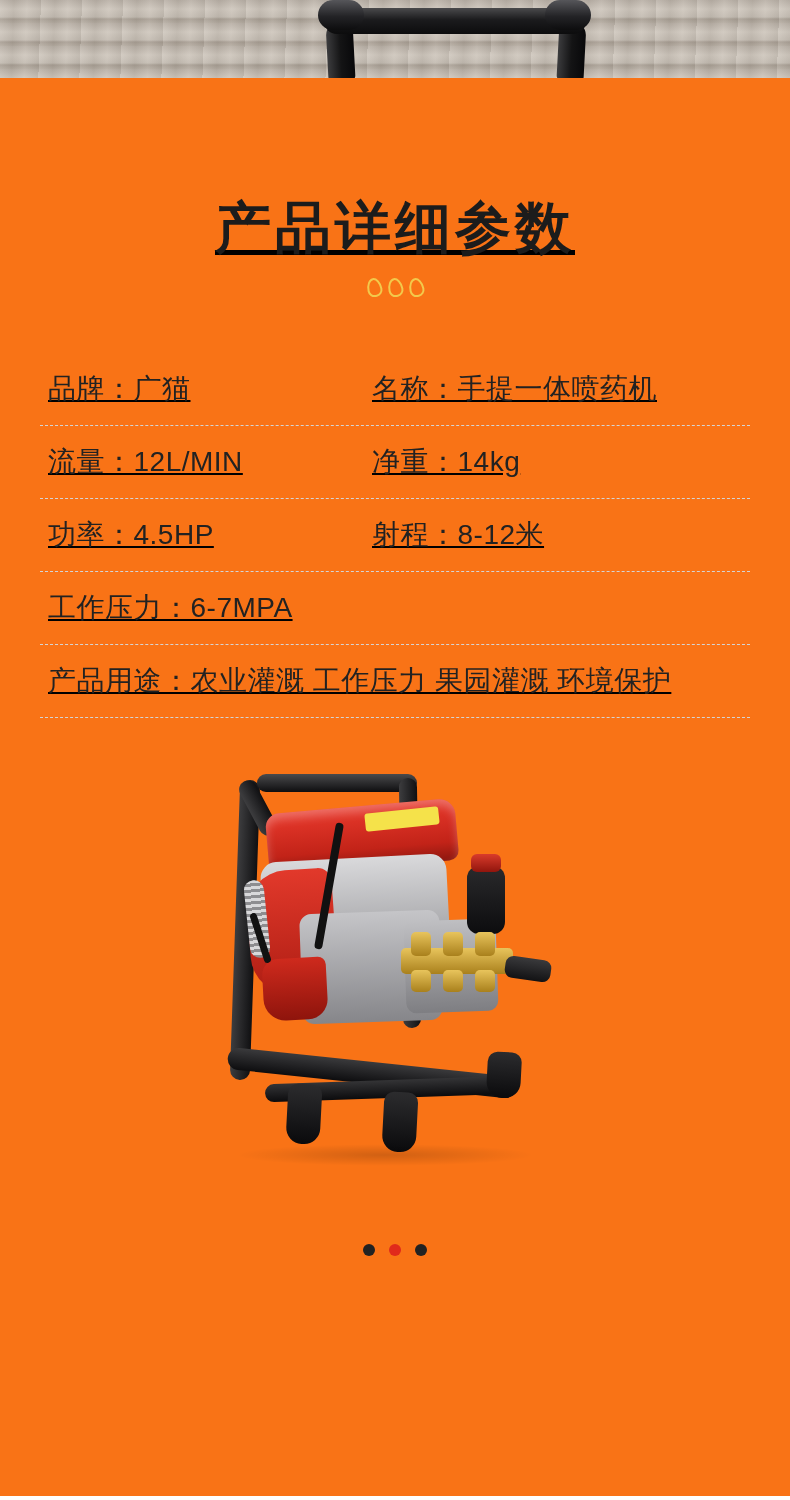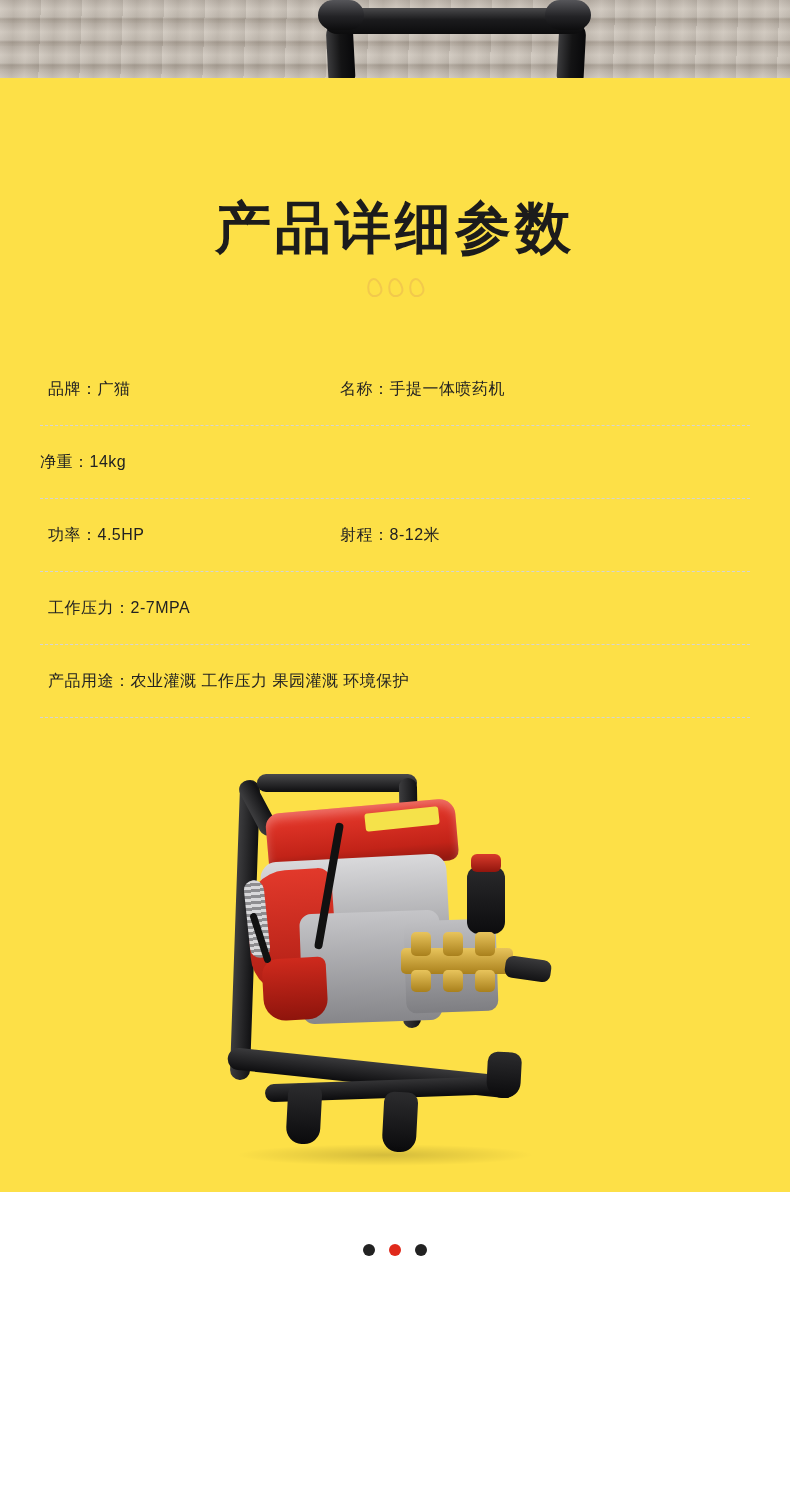--- a/index.html
+++ b/index.html
@@ -6,22 +6,23 @@
   html, body {
     width: 790px;
     height: 1500px;
     background: #ffffff;
     font-family: "Liberation Sans", "DejaVu Sans", sans-serif;
     overflow: hidden;
   }
   .page {
     position: relative;
     width: 790px;
-    height: 1192px;
-    background: #fde047;
+    height: 1496px;
+    background: #f97316;
+    text-decoration: underline;
   }
 
   
   .top-strip {
     position: relative;
     width: 790px;
     height: 78px;
     overflow: hidden;
     background:
       repeating-linear-gradient(
@@ -119,27 +120,27 @@
     width: 710px;
   }
   .spec-row {
     display: flex;
     align-items: center;
     height: 73px;
     border-bottom: 1px dashed #d4d4d4;
   }
   .spec-row:first-child { border-top: none; }
   .spec-cell {
-    font-size: 16px;
+    font-size: 28px;
     color: #222222;
     letter-spacing: 0.5px;
     white-space: nowrap;
   }
   .spec-cell.left  { width: 300px; padding-left: 8px; }
-  .spec-cell.right { flex: 1; padding-left: 0px; }
+  .spec-cell.right { flex: 1; padding-left: 0px; margin-left: 32px; }
   .spec-row.full .spec-cell.left { width: auto; }
 
   
   .product-area {
     position: relative;
     width: 790px;
     height: 500px;
     margin-top: 22px;
   }
   .machine {
@@ -309,28 +310,29 @@
       <span class="drop"></span>
     </div>
   </div>
 
   <div class="spec-table">
     <div class="spec-row">
       <div class="spec-cell left">品牌：广猫</div>
       <div class="spec-cell right">名称：手提一体喷药机</div>
     </div>
     <div class="spec-row">
+      <div class="spec-cell left">流量：12L/MIN</div>
       <div class="spec-cell right">净重：14kg</div>
     </div>
     <div class="spec-row">
       <div class="spec-cell left">功率：4.5HP</div>
       <div class="spec-cell right">射程：8-12米</div>
     </div>
     <div class="spec-row">
-      <div class="spec-cell left">工作压力：2-7MPA</div>
+      <div class="spec-cell left">工作压力：6-7MPA</div>
     </div>
     <div class="spec-row full">
       <div class="spec-cell left">产品用途：农业灌溉  工作压力  果园灌溉  环境保护</div>
     </div>
   </div>
 
   <div class="product-area">
     <div class="machine">
       <div class="frame-left-post"></div>
       <div class="frame-left-post2"></div>

